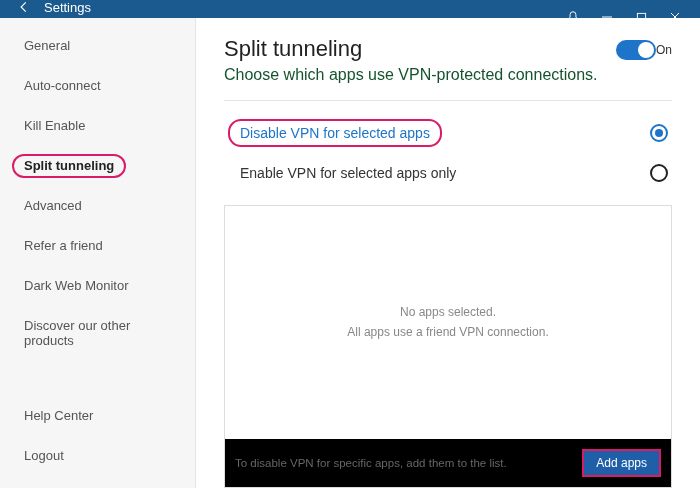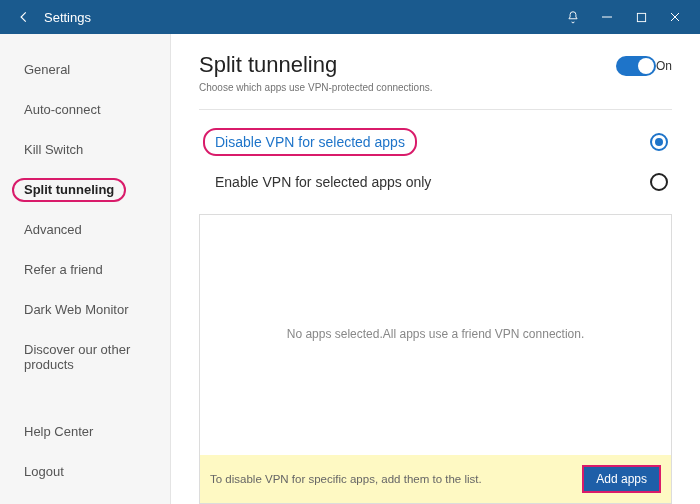--- a/index.html
+++ b/index.html
@@ -1,51 +1,51 @@
 <!DOCTYPE html>
 <html><head>
 <meta charset="utf-8">
 <style>
   * { box-sizing: border-box; margin: 0; padding: 0; }
   html, body { width: 700px; height: 504px; font-family: "Segoe UI", Arial, sans-serif; background: #fff; color: #333; overflow: hidden; }
-  .titlebar { height: 34px; background: #1a5a8e; color: #fff; display: flex; align-items: center; padding: 0 8px; }
+  .titlebar { height: 18px; background: #1a5a8e; color: #fff; display: flex; align-items: flex-start; padding: 0 8px; }
   .titlebar .back { width: 32px; display: flex; justify-content: center; align-items: center; }
   .titlebar .title { font-size: 13px; margin-left: 4px; }
   .titlebar .spacer { flex: 1; }
   .winbtn { width: 34px; height: 34px; display: flex; align-items: center; justify-content: center; }
   .winbtn svg { stroke: #fff; }
   .body { display: flex; height: calc(504px - 34px); }
-  .sidebar { width: 171px; background: #f6f6f6; border-right: 1px solid #e4e4e4; padding-top: 16px; display: flex; flex-direction: column; }
+  .sidebar { width: 196px; background: #f6f6f6; border-right: 1px solid #e4e4e4; padding-top: 8px; display: flex; flex-direction: column; }
   .sideitems { flex: 1; }
   .sideitem { padding: 8px 12px 8px 12px; font-size: 13px; color: #555; position: relative; display: flex; align-items: center; justify-content: space-between; cursor: default; }
   .sideitem.active { font-weight: 700; color: #222; }
   .sideitem .label { border: 2px solid transparent; border-radius: 13px; padding: 2px 10px 3px 10px; display: inline-block; }
   .sideitem.active .label { border: 2px solid #d91b6a; }
   .sidebar .bottom { padding-bottom: 12px; }
   .warn { color: #c52d2d; font-size: 11px; }
   .main { flex: 1; padding: 18px 28px 0 28px; display: flex; flex-direction: column; }
   .header-row { display: flex; align-items: flex-start; }
   .header-text h1 { font-size: 22px; font-weight: 400; color: #222; }
-  .header-text p { font-size: 10px; color: #737373; margin-top: 4px; text-align: center; }
+  .header-text p { font-size: 16px; color: #14532d; margin-top: 4px; text-align: center; }
   .header-row .spacer { flex: 1; }
   .toggle-wrap { display: flex; align-items: center; margin-top: 4px; }
   .toggle { width: 40px; height: 20px; background: #1e74c9; border-radius: 10px; position: relative; }
   .toggle .knob { position: absolute; right: 2px; top: 2px; width: 16px; height: 16px; background: #fff; border-radius: 50%; }
   .toggle-label { font-size: 12px; color: #333; }
   .divider { height: 1px; background: #e4e4e4; margin: 16px 0 12px 0; }
   .radio-row { display: flex; align-items: center; justify-content: space-between; padding: 6px 4px; }
   .radio-row.selected .rlabel { color: #1e74c9; }
   .radio-row .rlabel { font-size: 14px; color: #333; padding: 4px 10px; border: 2px solid transparent; border-radius: 13px; }
   .radio-row.selected .rlabel { border: 2px solid #d91b6a; }
   .radio { width: 18px; height: 18px; border: 2px solid #222; border-radius: 50%; display: flex; align-items: center; justify-content: center; }
   .radio.sel { border-color: #1e74c9; }
   .radio.sel .dot { width: 8px; height: 8px; background: #1e74c9; border-radius: 50%; }
   .apps-box { margin-top: 12px; border: 1px solid #dcdcdc; flex: 1; display: flex; flex-direction: column; min-height: 0; }
-  .apps-empty { flex: 1; display: flex; flex-direction: row; align-items: center; justify-content: center; color: #888; font-size: 12px; text-align: center; line-height: 1.6; }
-  .apps-footer { background: #fef9c3; padding: 10px 10px; display: flex; align-items: center; }
+  .apps-empty { flex: 1; display: flex; flex-direction: column; align-items: center; justify-content: center; color: #888; font-size: 12px; text-align: center; line-height: 1.6; }
+  .apps-footer { background: #000000; padding: 10px 10px; display: flex; align-items: center; }
   .apps-footer .hint { flex: 1; font-size: 11.5px; color: #666; }
   .addbtn { background: #1e5fa8; color: #fff; border: 2px solid #d91b6a; border-radius: 0; padding: 5px 12px; font-size: 12px; }
 </style>
 </head>
 <body>
 
 <div class="titlebar">
   <div class="back">
     <svg width="14" height="14" viewBox="0 0 24 24" fill="none" stroke="#fff" stroke-width="2">
         <path d="M15 4 L7 12 L15 20"></path>
@@ -80,21 +80,21 @@
 <div class="body">
   <div class="sidebar">
     <div class="sideitems">
       <div class="sideitem">
           <span class="label">General</span>
         </div>
       <div class="sideitem">
           <span class="label">Auto-connect</span>
         </div>
       <div class="sideitem">
-          <span class="label">Kill Switch</span>
+          <span class="label">Kill Enable</span>
         </div>
       <div class="sideitem active">
           <span class="label">Split tunneling</span>
         </div>
       <div class="sideitem">
           <span class="label">Advanced</span>
         </div>
       <div class="sideitem">
           <span class="label">Refer a friend</span>
         </div>

